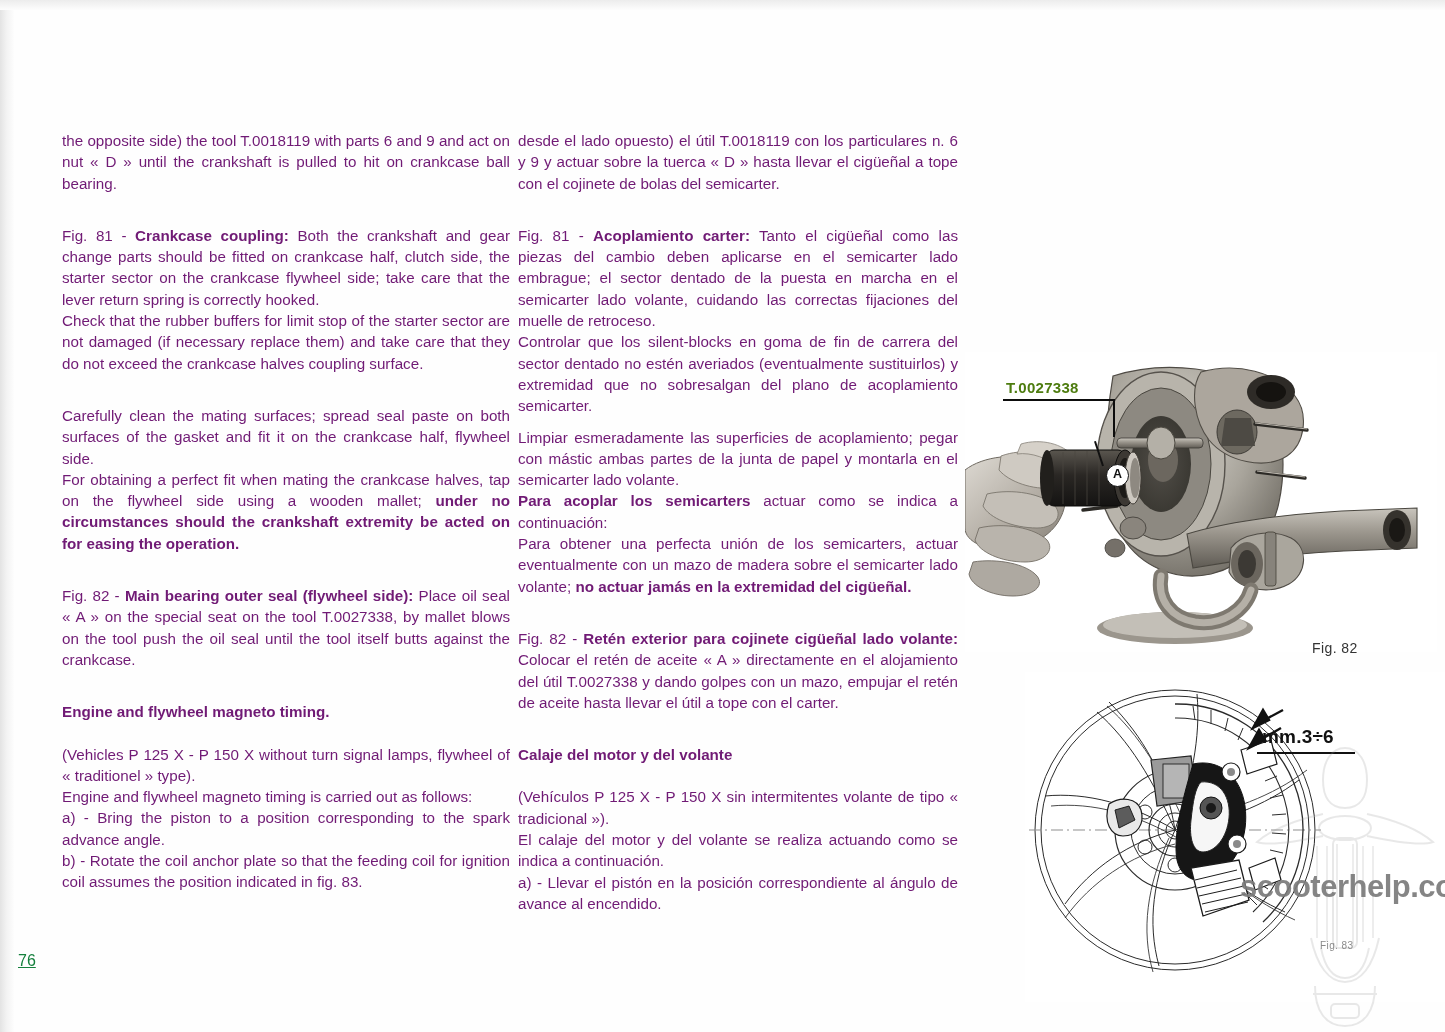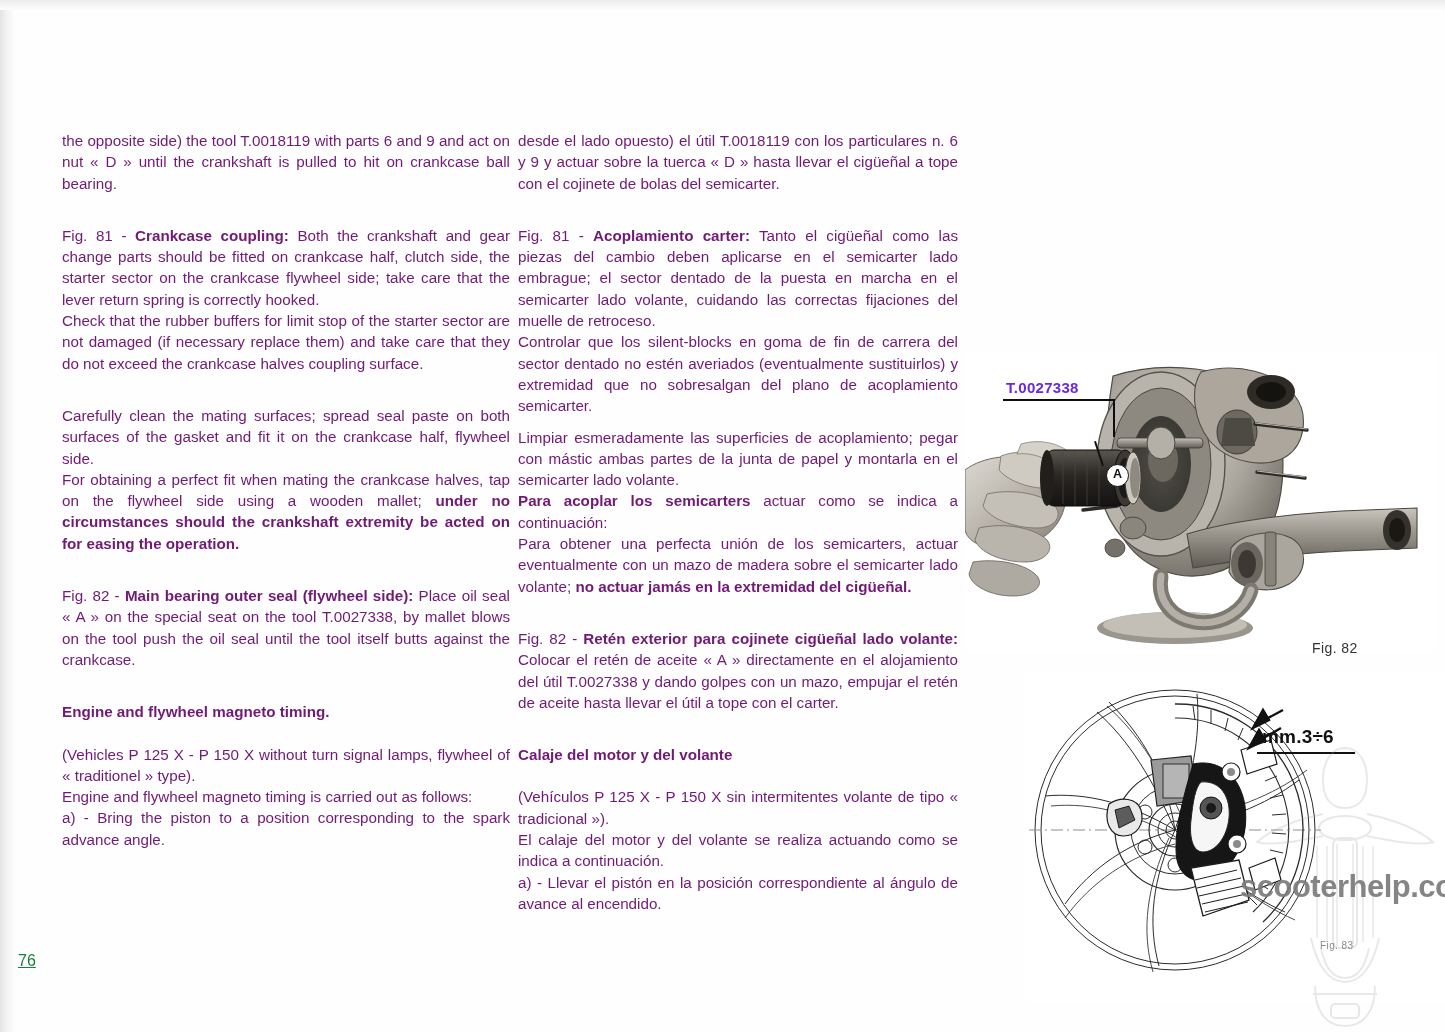--- a/index.html
+++ b/index.html
@@ -76,21 +76,21 @@
   }
   .photo-canvas svg { display: block; }
 
   .tool-label {
     position: absolute;
     left: 1003px;
     top: 378px;
     font-size: 15px;
     font-weight: bold;
     letter-spacing: 0.3px;
-    color: #6d28d9;
+    color: #4d7c0f;
     background: #ffffff;
     padding: 1px 3px 2px 3px;
     font-family: "Liberation Sans", sans-serif;
     white-space: nowrap;
   }
   .tool-label-rule {
     position: absolute;
     left: 1003px;
     top: 399px;
     width: 112px;
@@ -236,20 +236,21 @@
 
     <p class="para">
       <b>Engine and flywheel magneto timing.</b>
     </p>
 
     <div class="gap-md"></div>
 
     <p class="para">(Vehicles P 125 X - P 150 X without turn signal lamps, flywheel of « traditionel » type).</p>
     <p class="para">Engine and flywheel magneto timing is carried out as follows:</p>
     <p class="para">a) - Bring the piston to a position corresponding to the spark advance angle.</p>
+    <p class="para">b) - Rotate the coil anchor plate so that the feeding coil for ignition coil assumes the position indicated in fig. 83.</p>
   </div>
 
   <div class="col col-es">
 
     <p class="para">desde el lado opuesto) el útil T.0018119 con los particulares n. 6 y 9 y actuar sobre la tuerca « D » hasta llevar el cigüeñal a tope con el cojinete de bolas del semicarter.</p>
 
     <div class="gap-lg"></div>
 
     <p class="para">
       <span>Fig. 81 - </span><b>Acoplamiento carter:</b><span> Tanto el cigüeñal como las piezas del cambio deben aplicarse en el semicarter lado embrague; el sector dentado de la puesta en marcha en el semicarter lado volante, cuidando las correctas fijaciones del muelle de retroceso.</span>

